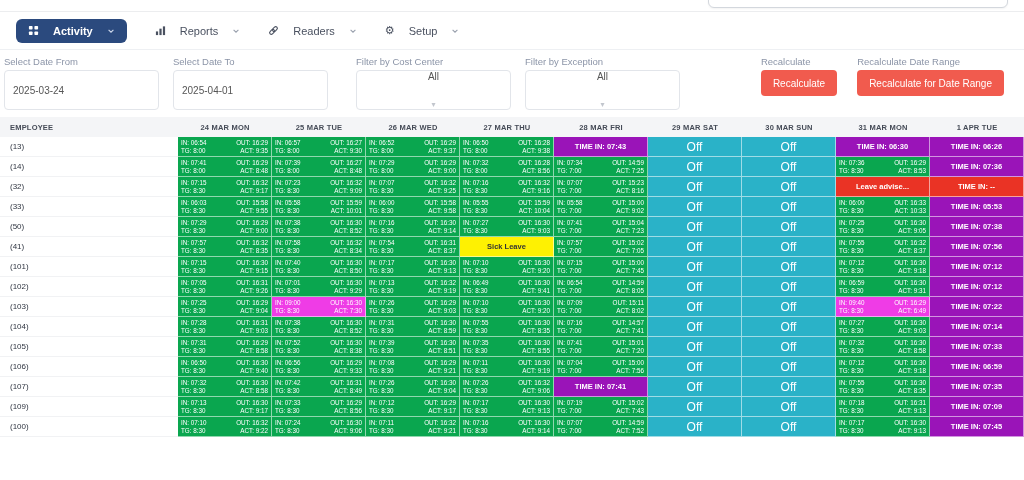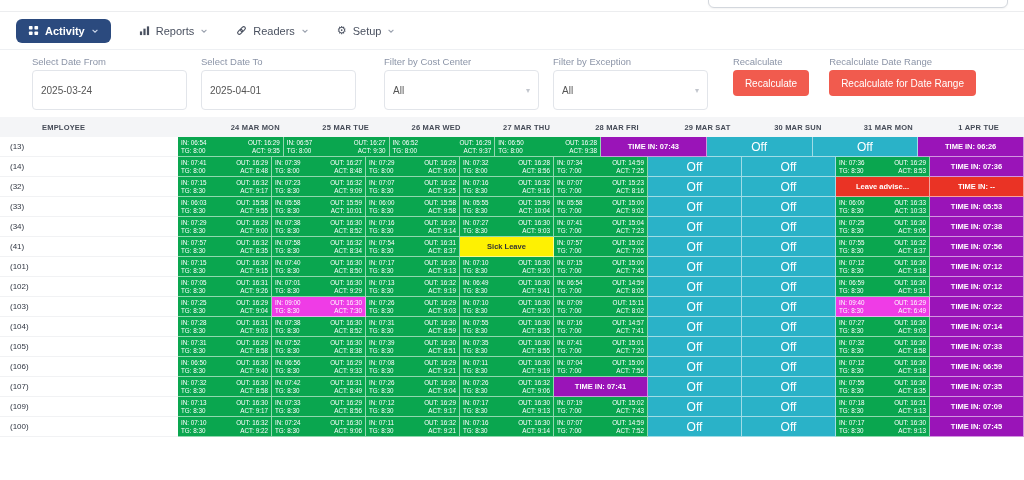--- a/index.html
+++ b/index.html
@@ -4,42 +4,42 @@
 <style>
   * { box-sizing: border-box; margin: 0; padding: 0; }
   html,body { width:1024px; height:480px; overflow:hidden; background:#fff;
     font-family:"Liberation Sans", sans-serif; }
   
   .topbar { position:relative; height:12px; background:#fff; border-bottom:1px solid #ecedef; }
   .search-frag { position:absolute; right:16px; top:-20px; width:300px; height:28px;
     background:#fff; border:1px solid #d3d7dd; border-radius:6px; box-shadow:0 1px 2px rgba(0,0,0,.05); }
   
   .nav { display:flex; align-items:center; gap:28px; padding:7px 16px; border-bottom:1px solid #eef0f3; height:38px; }
-  .nav-item { display:flex; align-items:center; gap:6px; font-size:11px; color:#4a5160; cursor:pointer; }
+  .nav-item { display:flex; align-items:center; gap:14px; font-size:11px; color:#4a5160; cursor:pointer; }
   .nav-item .chev { color:#9aa1ae; }
   .nav-item.active { background:var(--navy); color:#fff; padding:6px 12px; border-radius:6px; font-weight:bold; }
   .nav-item.active .chev { color:#cdd7ea; }
   .nicon { display:inline-flex; }
   
-  .filters { display:flex; align-items:flex-start; padding:6px 32px 8px; height:51px; }
+  .filters { display:flex; align-items:flex-start; padding:6px 4px 8px; height:51px; }
   .fgroup { display:flex; flex-direction:column; margin-right:14px; }
   .flabel { font-size:9.5px; color:#8b94a7; margin-bottom:3px; height:11px; }
   .fcontrol { width:155px; height:40px; border:1px solid #e2e5ea; border-radius:4px;
     font-size:10px; color:#555; padding:0 8px; display:flex; align-items:center; background:#fff; }
-  .fselect { justify-content:space-between; }
+  .fselect { justify-content:space-between;flex-direction:column; }
   .fselect .chev { color:#c2c6cd; font-size:8px; }
   .spacer { flex:1; }
   .btn { height:26px; border:none; border-radius:4px; background:var(--btnred); color:#fff;
     font-size:10px; padding:0 12px; cursor:pointer; font-family:inherit; }
   .bgroup { margin-right:20px; }
   .bgroup:last-child { margin-right:0; }
   
   .table { margin-top:16px; }
   .thead { display:flex; background:#f4f5f7; height:20px; align-items:center;
-    font-size:7.5px; font-weight:bold; color:#454b57; letter-spacing:.2px;padding-left:32px; }
+    font-size:7.5px; font-weight:bold; color:#454b57; letter-spacing:.2px; }
   .emp-h { width:178px; padding-left:10px; flex:none; }
   .dayheads { display:flex; flex:1; }
   .day-hcell { flex:1; text-align:center; }
   .trow { display:flex; height:20px; }
   .emp { width:178px; flex:none; display:flex; align-items:center; padding-left:10px;
     font-size:8px; color:#2e3440; background:#fff; border-bottom:1px solid #f1f2f4; }
   .dcell { flex:1; color:#fff; border-right:1px solid rgba(255,255,255,.55);
     border-bottom:1px solid rgba(255,255,255,.55); overflow:hidden; }
   .shift { display:flex; flex-direction:column; justify-content:space-evenly; padding:1px 3px; height:100%; }
   .cline { display:flex; justify-content:space-between; font-size:6.3px; line-height:1.15; white-space:nowrap; }
@@ -219,20 +219,21 @@
             </div>
             <div class="cline">
               <span>TG: 8:00</span>
               <span>ACT: 9:38</span>
             </div>
           </div>
         </div>
         <div class="dcell bg-purple center">TIME IN: 07:43</div>
         <div class="dcell bg-cyan center">Off</div>
         <div class="dcell bg-cyan center">Off</div>
+        <div class="dcell bg-purple center">TIME IN: 06:30</div>
         <div class="dcell bg-purple center">TIME IN: 06:26</div>
       </div>
       <div class="trow">
         <div class="emp">(14)</div>
         <div class="dcell bg-green">
           <div class="shift">
             <div class="cline">
               <span>IN: 07:41</span>
               <span>OUT: 16:29</span>
             </div>
@@ -445,21 +446,21 @@
             </div>
             <div class="cline">
               <span>TG: 8:30</span>
               <span>ACT: 10:33</span>
             </div>
           </div>
         </div>
         <div class="dcell bg-purple center">TIME IN: 05:53</div>
       </div>
       <div class="trow">
-        <div class="emp">(34)</div>
+        <div class="emp">(50)</div>
         <div class="dcell bg-green">
           <div class="shift">
             <div class="cline">
               <span>IN: 07:29</span>
               <span>OUT: 16:29</span>
             </div>
             <div class="cline">
               <span>TG: 8:30</span>
               <span>ACT: 9:00</span>
             </div>

